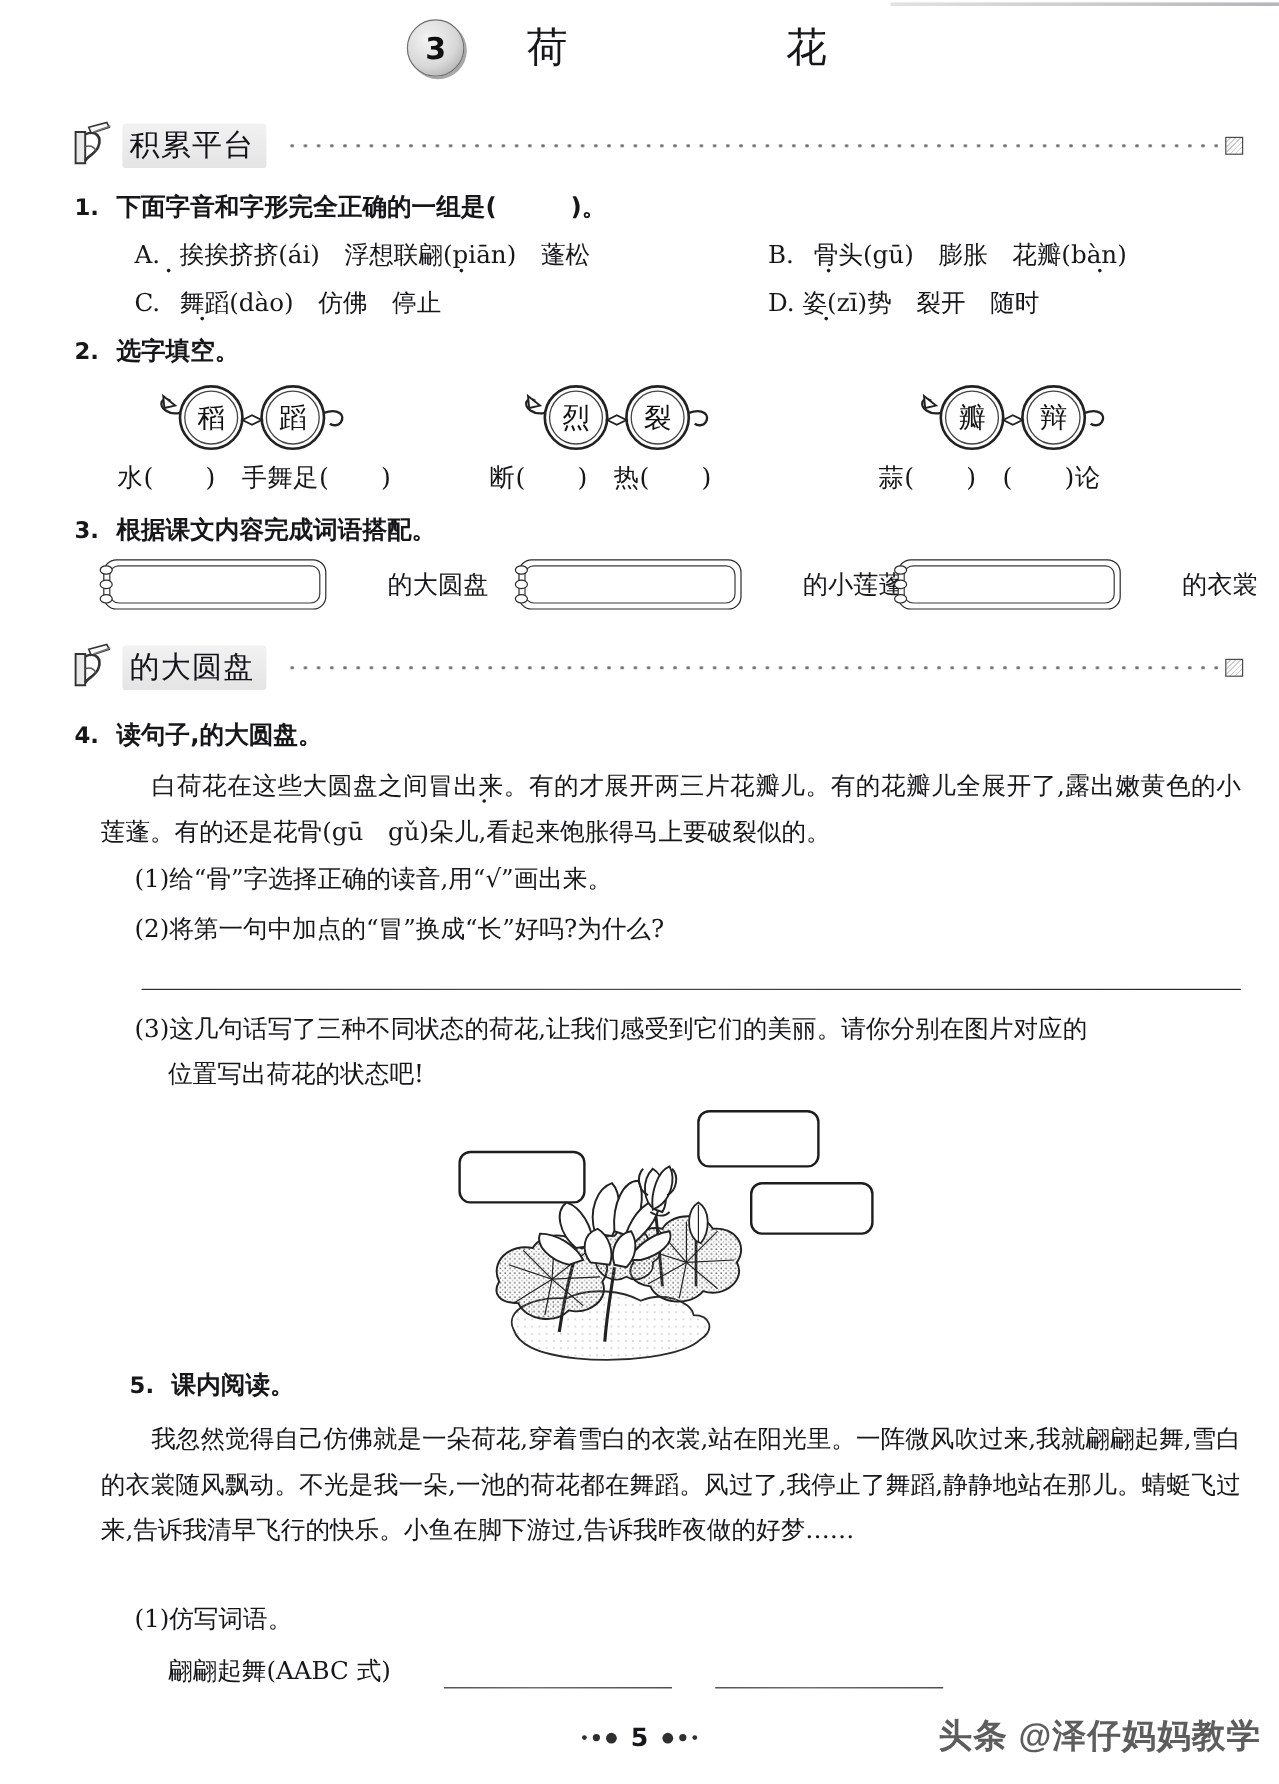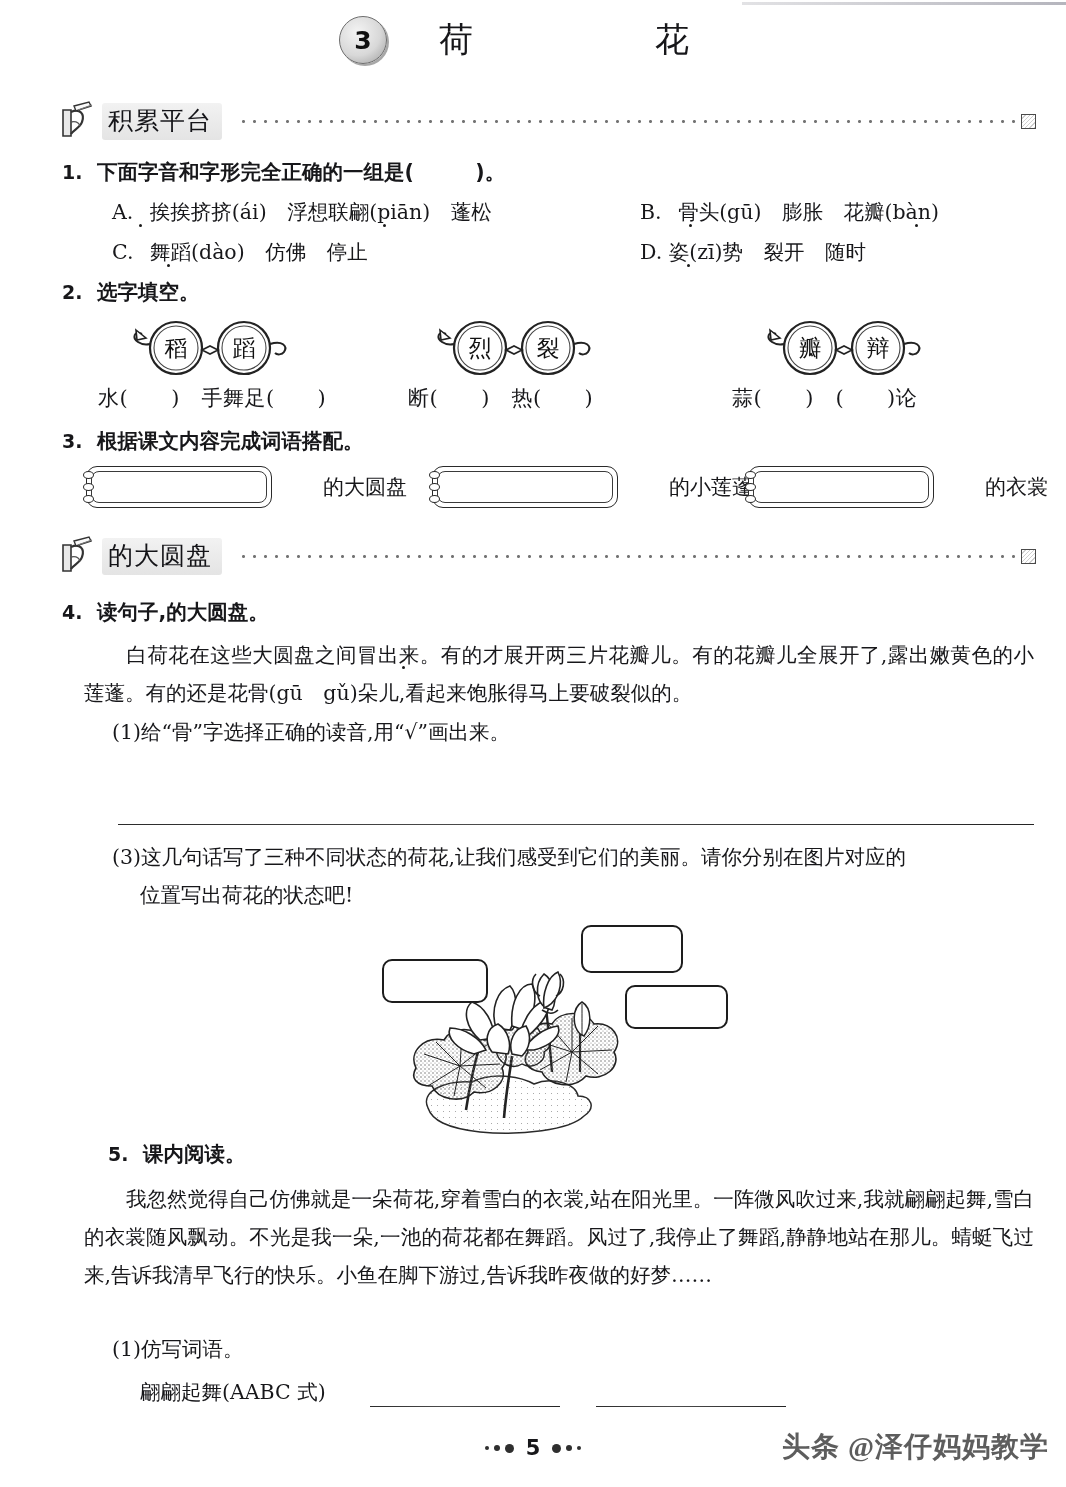--- a/index.html
+++ b/index.html
@@ -162,21 +162,21 @@
     font-size: 21px; font-weight: 600;
   }
   .pg-orn { display: flex; align-items: center; gap: 5px; }
   .pg-orn i {
     display: block; border-radius: 50%;
     background: #2f2f2f;
   }
   .watermark {
     position: absolute; top: 1428px; left: 782px;
     font-size: 28px; font-weight: bold;
-    font-family: Liberation Serif, serif;
+    font-family: Liberation Sans, sans-serif;
     color: #3a3a3a;
     opacity: .82;
     letter-spacing: 1px;
     text-shadow: 1px 1px 0 rgba(255,255,255,.9);
   }
 </style>
 </head>
 <body>
 
 <div class="page">
@@ -350,20 +350,23 @@
   </div>
 
   <div class="passage" style="top:636px; left:84px; width:950px;">
     <span class="indent"></span><span>白荷花在这些大圆盘之间冒出来。有的才展开两三片花瓣儿。有的花瓣儿全展开了,露出嫩黄色的小莲蓬。有的还是花骨(gū　gǔ)朵儿,看起来饱胀得马上要破裂似的。</span>
   </div>
   <div style="position:absolute;top:666px;left:402px;width:3px;height:3px;border-radius:50%;background:#1a1a1a;"></div>
 
   <div class="sub-q" style="top:718px; left:112px;">
     <span>(1)给“骨”字选择正确的读音,用“√”画出来。</span>
   </div>
+  <div class="sub-q" style="top:760px; left:112px;">
+    <span>(2)将第一句中加点的“冒”换成“长”好吗?为什么?</span>
+  </div>
   <div class="rule-line" style="top:824px; left:118px; width:916px;"></div>
 
   <div class="sub-q" style="top:843px; left:112px;">
     <span>(3)这几句话写了三种不同状态的荷花,让我们感受到它们的美丽。请你分别在图片对应的</span>
   </div>
   <div class="sub-q" style="top:881px; left:140px;">
     <span>位置写出荷花的状态吧!</span>
   </div>
 
   <div class="ans-box" style="top:959px; left:382px; width:102px; height:40px;">

